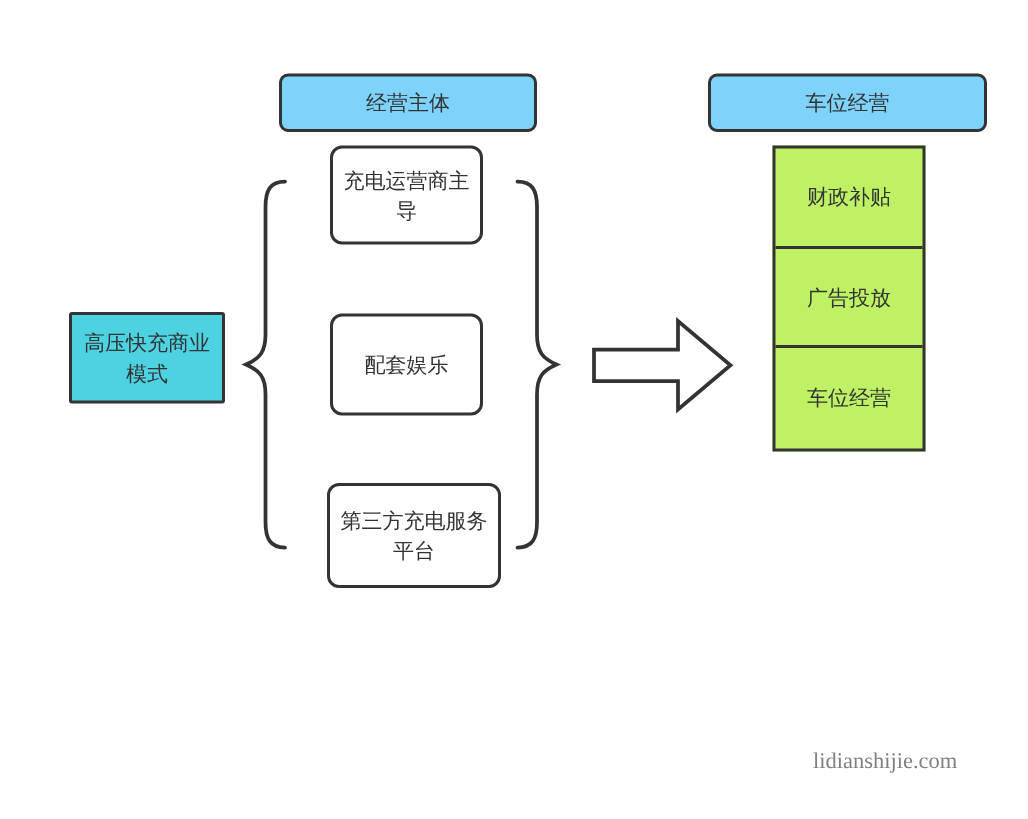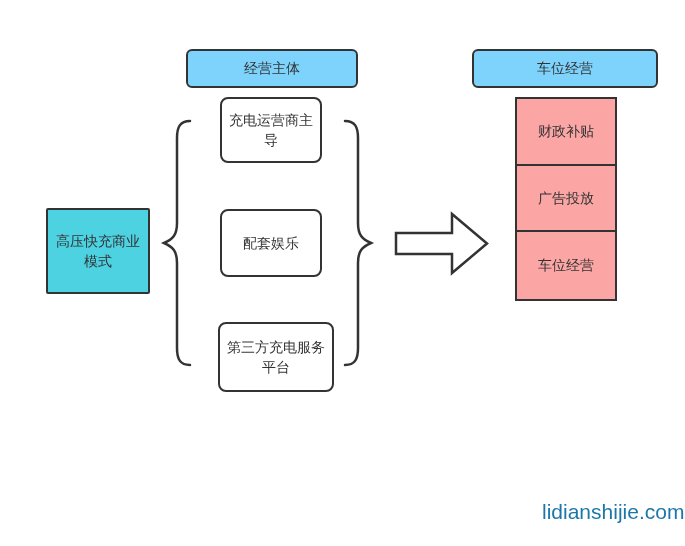--- a/index.html
+++ b/index.html
@@ -15,21 +15,21 @@
     position:absolute;
     box-sizing:border-box;
     border:2.5px solid #333333;
     display:flex;align-items:center;justify-content:center;
     text-align:center;
     font-size:14px;line-height:1.45;
     padding:0 6px;
     background:#ffffff;
   }
   .root-node{
-    left:46px;top:208px;width:104px;height:86px;
+    left:46px;top:208px;width:104px;height:61px;
     background:#4dd2e2;
     border-radius:2px;
   }
   .header-node{
     top:49px;height:39px;
     background:#7dd3fc;
     border-radius:6px;
     font-size:14px;
   }
   .header-left{left:186px;width:172px;}
@@ -39,38 +39,39 @@
   .mid-node-2{left:220px;top:209px;width:102px;height:68px;}
   .mid-node-3{left:218px;top:322px;width:116px;height:70px;}
   .brace{position:absolute;}
   .brace-left{left:160px;top:118px;}
   .brace-right{left:341px;top:118px;}
   .flow-arrow{position:absolute;left:394px;top:211px;}
   .stack{
     position:absolute;left:515px;top:97px;width:102px;
     box-sizing:border-box;
     border:2.5px solid #333333;
-    background:#fca5a5;
+    background:#bef264;
   }
   .stack-cell{
     height:66.6px;
     box-sizing:border-box;
     border-bottom:2.5px solid #333333;
     display:flex;align-items:center;justify-content:center;
     text-align:center;font-size:14px;line-height:1.45;
     padding:0 6px;
   }
   .stack-cell:last-child{border-bottom:none;}
   .watermark{
     position:absolute;left:542px;top:500px;
-    font-size:21px;
-    color:#0369a1;
+    font-size:15px;
+    color:#737373;
     opacity:0.9;
     white-space:nowrap;
     z-index:5;
+    font-family:Liberation Serif, serif;
   }
 </style>
 </head>
 <body>
 
 <div class="canvas">
 
   <div class="node root-node">
     <span>高压快充商业模式</span>
   </div>

